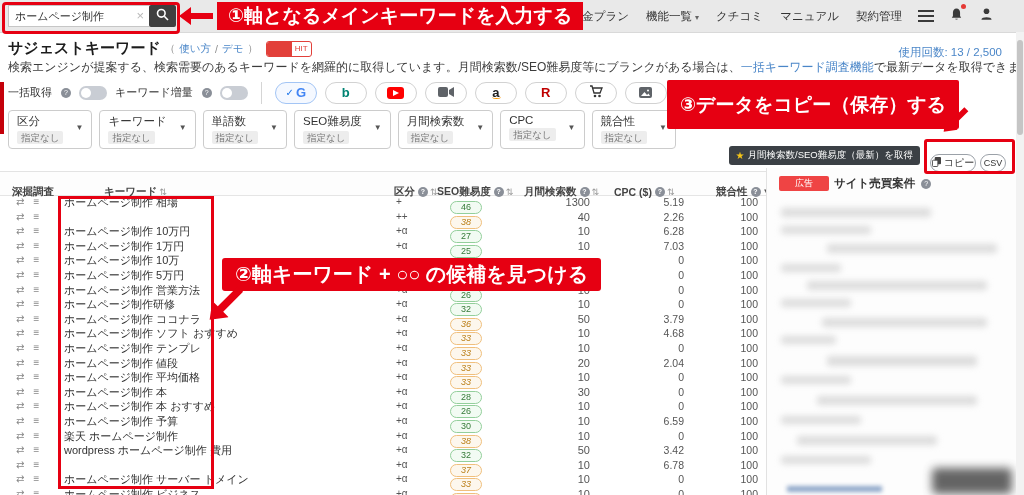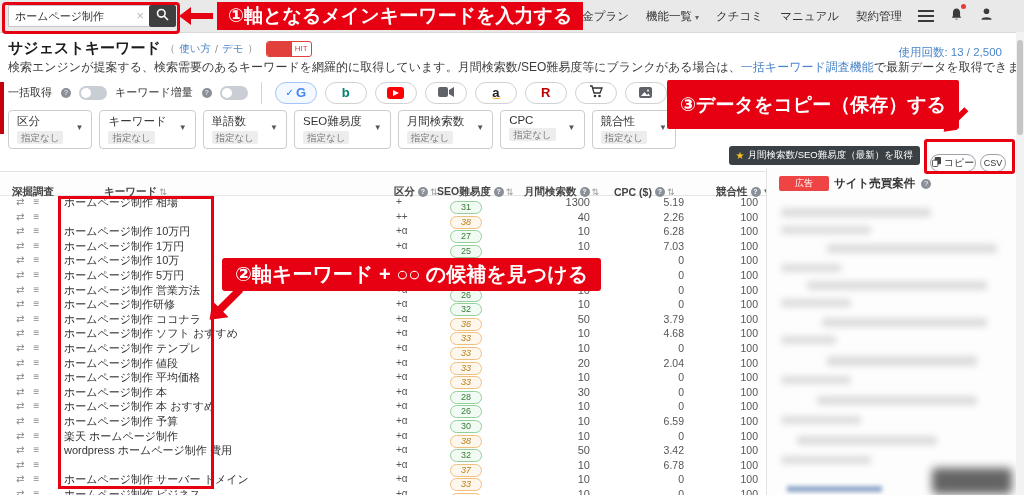--- a/index.html
+++ b/index.html
@@ -347,21 +347,21 @@
   </div>
 
   <div class="rows">
       <div class="row">
         <div class="c-icons">
           <span class="ri">⇄</span>
           <span class="ri">≡</span>
         </div>
         <div class="c-kw">ホームページ制作 相場</div>
         <div class="c-kubun">+</div>
-        <div class="c-seo"><span class="badge g">31</span></div>
+        <div class="c-seo"><span class="badge g">46</span></div>
         <div class="c-vol">1300</div>
         <div class="c-cpc">5.19</div>
         <div class="c-comp">100</div>
       </div>
       <div class="row">
         <div class="c-icons">
           <span class="ri">⇄</span>
           <span class="ri">≡</span>
         </div>
         <div class="c-kubun">++</div>

